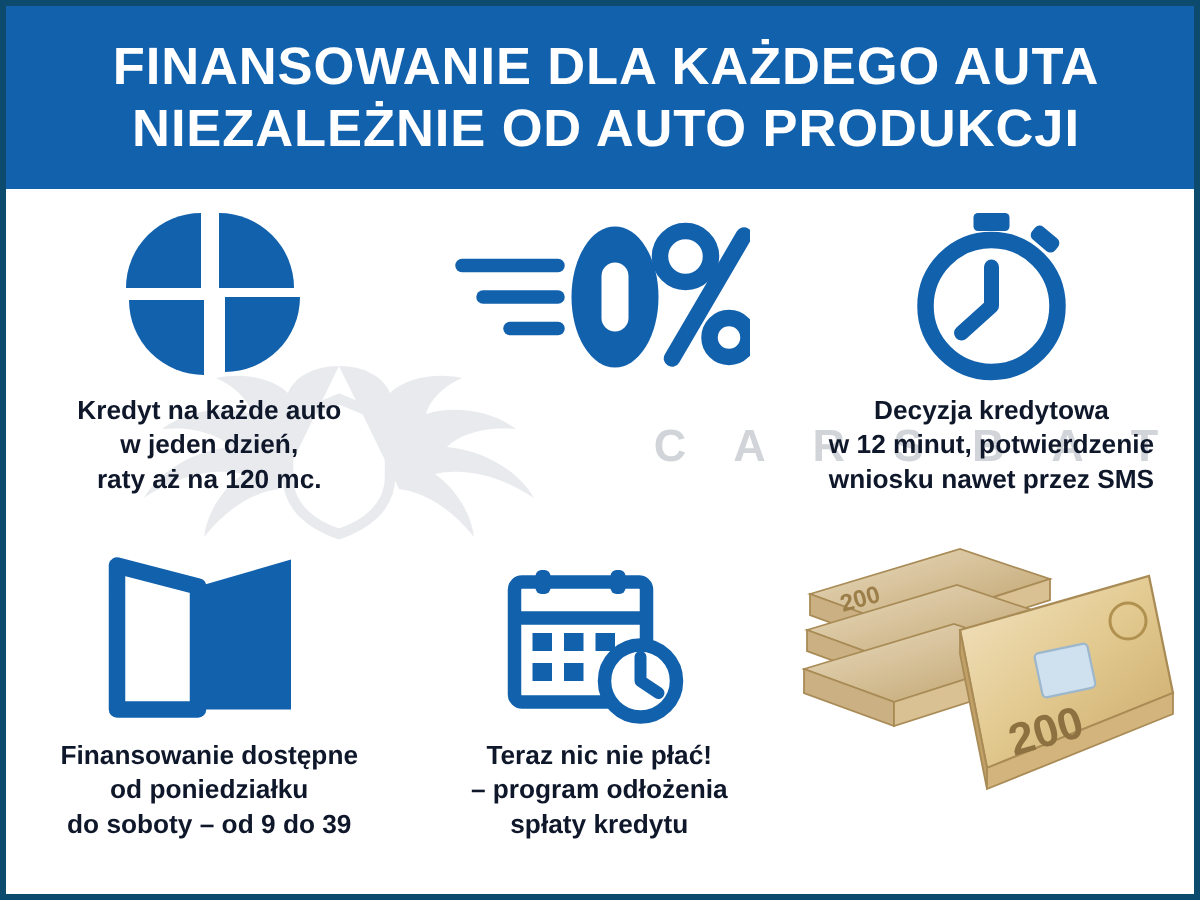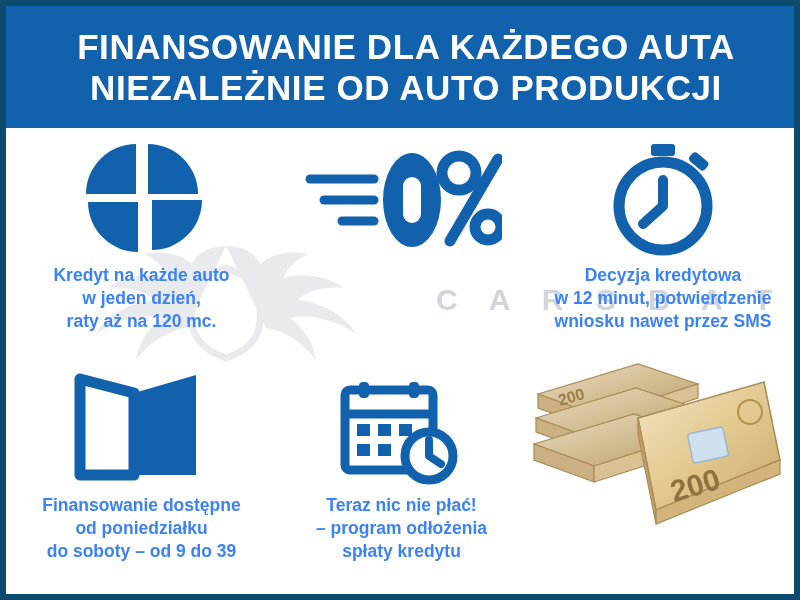--- a/index.html
+++ b/index.html
@@ -6,21 +6,21 @@
   html, body {
     width: 800px; height: 600px;
     font-family: "Liberation Sans", sans-serif;
     background: #ffffff;
     overflow: hidden;
   }
   .poster {
     position: relative;
     width: 800px; height: 600px;
     background: #ffffff;
-    border: 6px solid #0c4a6e;
+    border: 4px solid #0c4a6e;
     overflow: hidden;
   }
   
   .header {
     position: absolute;
     left: 0; top: 0;
     width: 800px; height: 122px;
     background: #1261ad;
     color: #ffffff;
     display: flex;
@@ -75,21 +75,21 @@
     height: 120px;
     display: flex;
     align-items: center;
     justify-content: center;
   }
   .cell .caption {
     margin-top: 6px;
     font-size: 17.5px;
     font-weight: bold;
     line-height: 1.32;
-    color: #3b82f6;
+    color: #0f172a;
     white-space: pre-line;
   }
   .c1 { left: 8px;   top: 10px;  width: 255px; }
   .c2 { left: 268px; top: 10px;  width: 255px; }
   .c3 { left: 528px; top: 10px;  width: 258px; }
   .c4 { left: 8px;   top: 240px; width: 255px; }
   .c5 { left: 268px; top: 240px; width: 255px; }
 
   
   .money {

